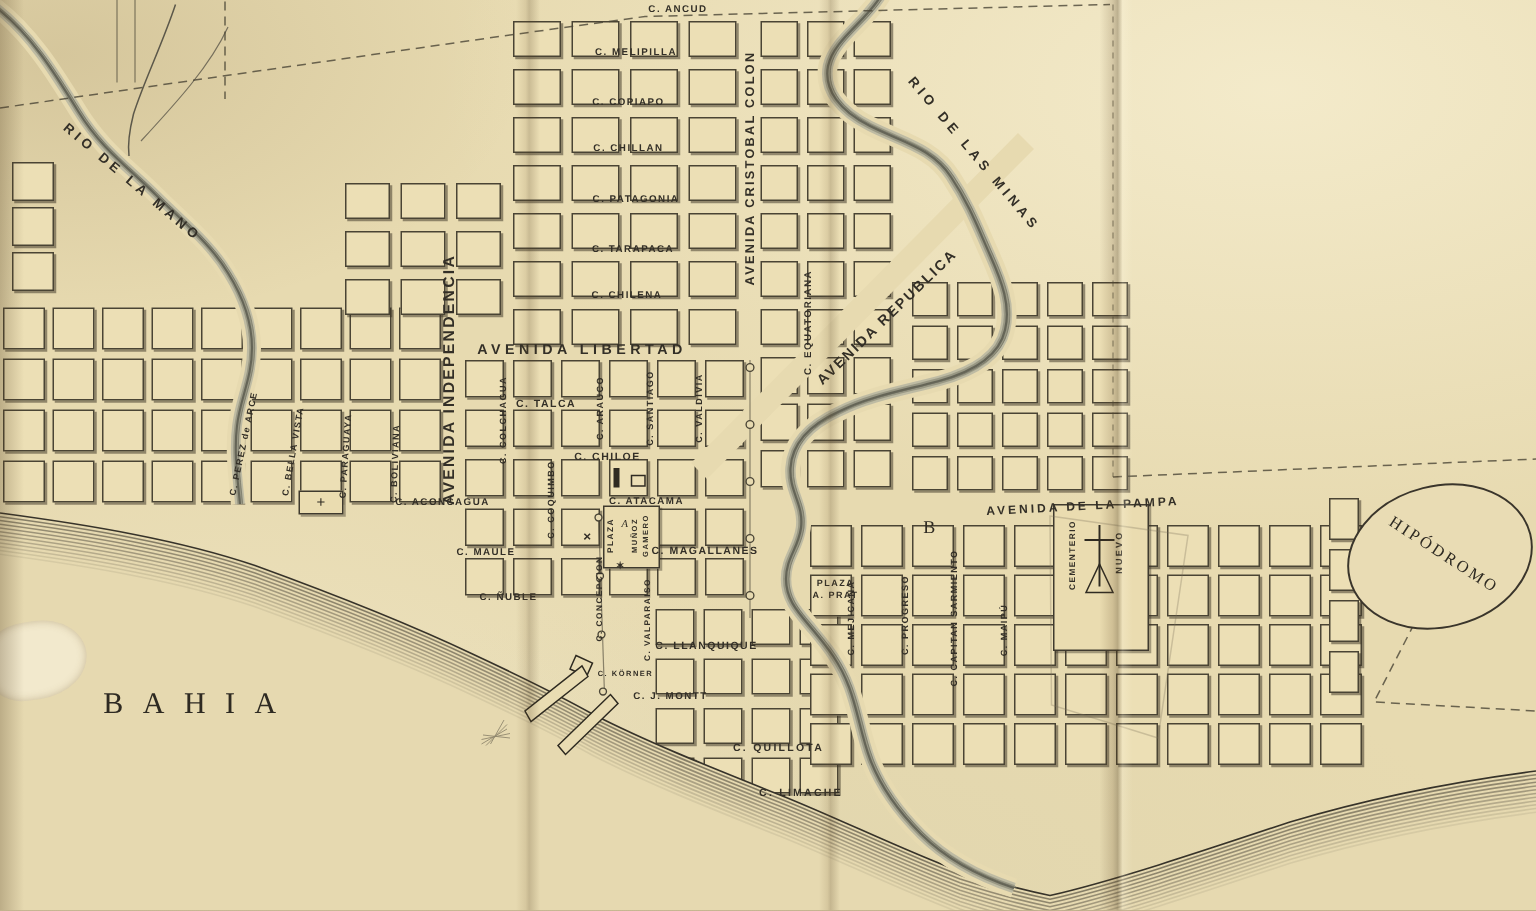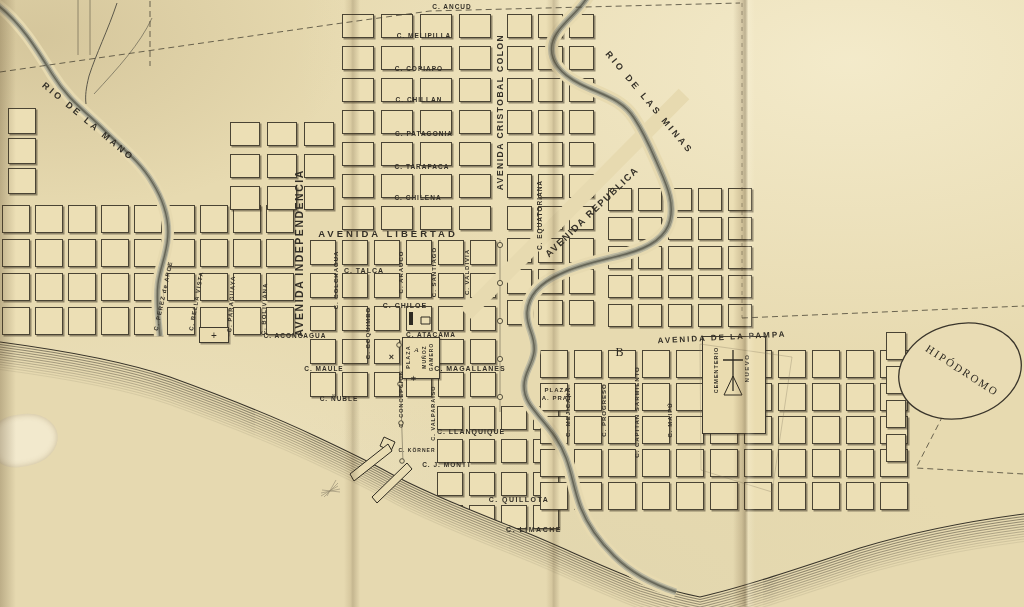--- a/index.html
+++ b/index.html
@@ -445,19 +445,20 @@
     <div class="lbl" style="left:557px;top:394px;font-size:6px;text-align:center">PLAZA
 A. PRAT</div>
     <div class="lbl" style="left:569px;top:412px;font-size:6px;transform:translate(-50%,-50%) rotate(-90deg)">C. MEJICANA</div>
     <div class="lbl" style="left:605px;top:410px;font-size:6px;transform:translate(-50%,-50%) rotate(-90deg)">C. PROGRESO</div>
     <div class="lbl" style="left:638px;top:412px;font-size:6px;transform:translate(-50%,-50%) rotate(-90deg)">C. CAPITAN SARMIENTO</div>
     <div class="lbl" style="left:671px;top:420px;font-size:6px;transform:translate(-50%,-50%) rotate(-90deg)">C. MAIPÚ</div>
     <div class="lbl" style="left:716px;top:370px;font-size:5.5px;transform:translate(-50%,-50%) rotate(-90deg)">CEMENTERIO</div>
     <div class="lbl" style="left:748px;top:368px;font-size:6px;letter-spacing:1.5px;transform:translate(-50%,-50%) rotate(-90deg)">NUEVO</div>
 
     <div class="lbl serif" style="left:962px;top:371px;font-size:11px;letter-spacing:2px;transform:translate(-50%,-50%) rotate(33deg)">HIPÓDROMO</div>
+    <div class="lbl serif" style="left:133px;top:470px;font-size:20px;letter-spacing:13px">BAHIA</div>
   </div>
 
   <div class="crease" style="left:344px;width:16px"></div>
   <div class="crease" style="left:546px;width:14px"></div>
   <div class="crease" style="left:733px;width:22px;background:linear-gradient(90deg, rgba(110,85,45,0), rgba(100,75,40,.2) 40%, rgba(70,52,25,.3) 55%, rgba(255,248,225,.25) 70%, rgba(110,85,45,0))"></div>
   <div class="crease" style="left:0;width:16px;background:linear-gradient(90deg, rgba(80,60,30,.28), rgba(110,85,45,0))"></div>
 </div>
 
 </body></html>

